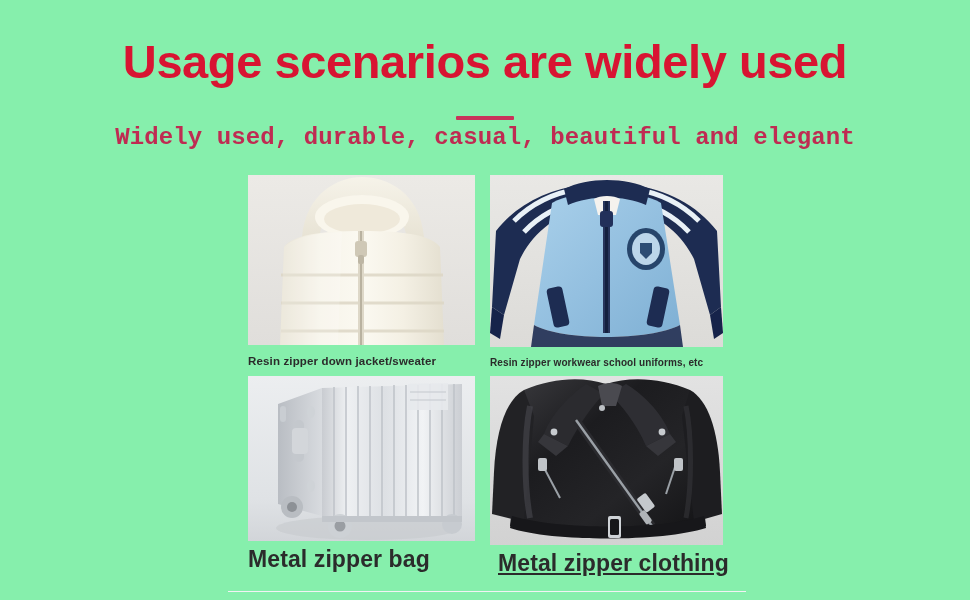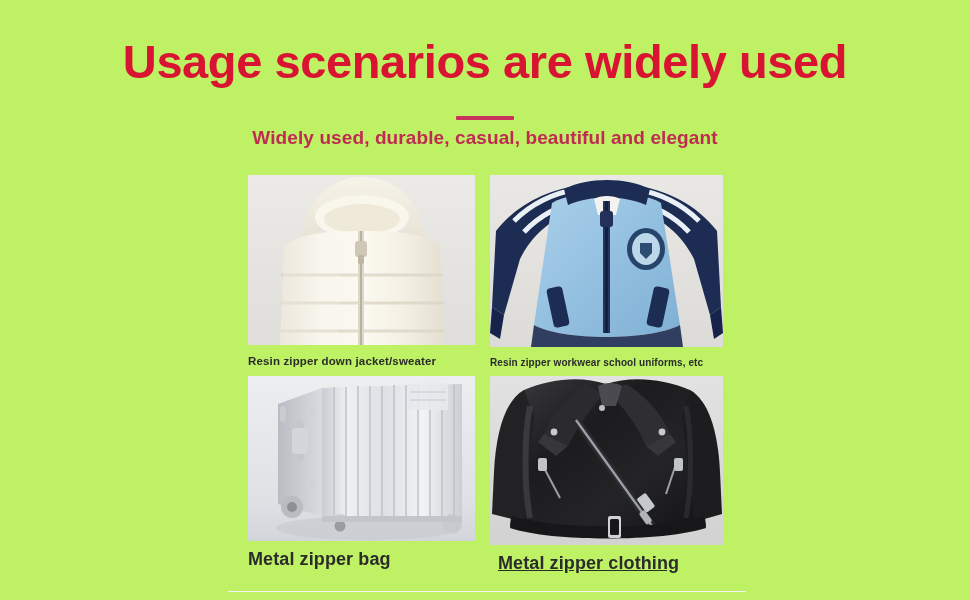--- a/index.html
+++ b/index.html
@@ -13,21 +13,21 @@
     height: 600px;
     overflow: hidden;
     font-family: "Liberation Sans", sans-serif;
     position: relative;
   }
 
   .page {
     position: relative;
     width: 970px;
     height: 600px;
-    background: #bef264;
+    background: #86efac;
   }
 
   
   .header {
     position: absolute;
     left: 0;
     top: 34px;
     width: 970px;
     text-align: center;
   }
@@ -49,27 +49,27 @@
   .divider-dash {
     display: inline-block;
     width: 58px;
     height: 4px;
     background: #c9325a;
     border-radius: 1px;
   }
   .subtitle {
     margin: 11px;
     margin-top: 12px;
-    font-size: 19px;
+    font-size: 24px;
     line-height: 24px;
     font-weight: 700;
     color: #bf2b52;
     letter-spacing: 0.1px;
     white-space: nowrap;
-    font-family: Liberation Sans, sans-serif;
+    font-family: Liberation Mono, monospace;
   }
 
   
   .gallery {
     position: absolute;
     left: 248px;
     top: 175px;
     width: 475px;
   }
   .gallery-row {
@@ -107,21 +107,21 @@
     letter-spacing: 0.15px;
     padding-top: 9px;
   }
   .caption.cap-xs {
     font-size: 10px;
     line-height: 14px;
     letter-spacing: 0.1px;
     padding-top: 9px;
   }
   .caption.cap-lg {
-    font-size: 18px;
+    font-size: 23px;
     line-height: 21px;
     letter-spacing: 0.1px;
     padding-top: 8px;
   }
   .caption.cap-lg.indent { padding-left: 8px; text-decoration: underline; }
 
   .footer-rule {
     position: absolute;
     left: 228px;
     top: 591px;

